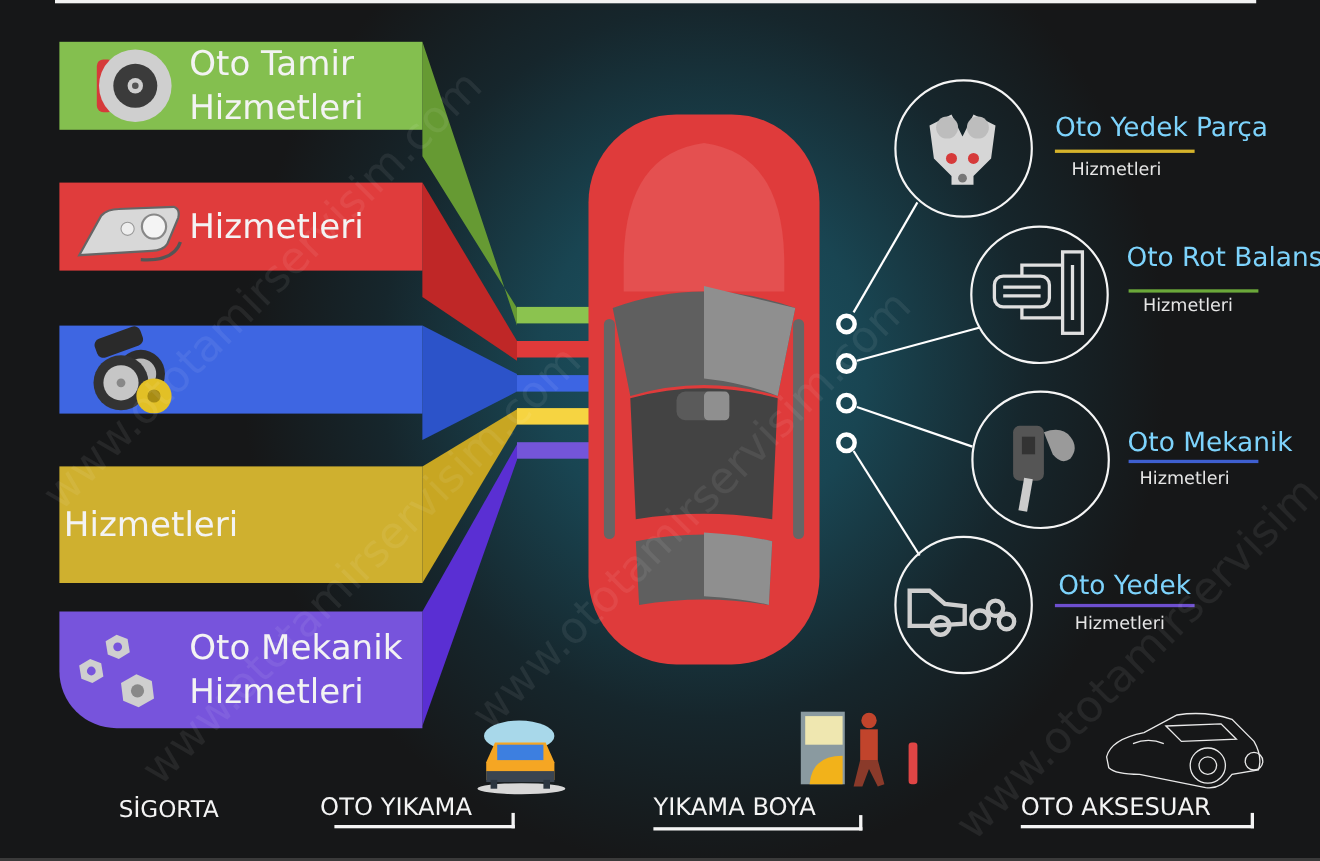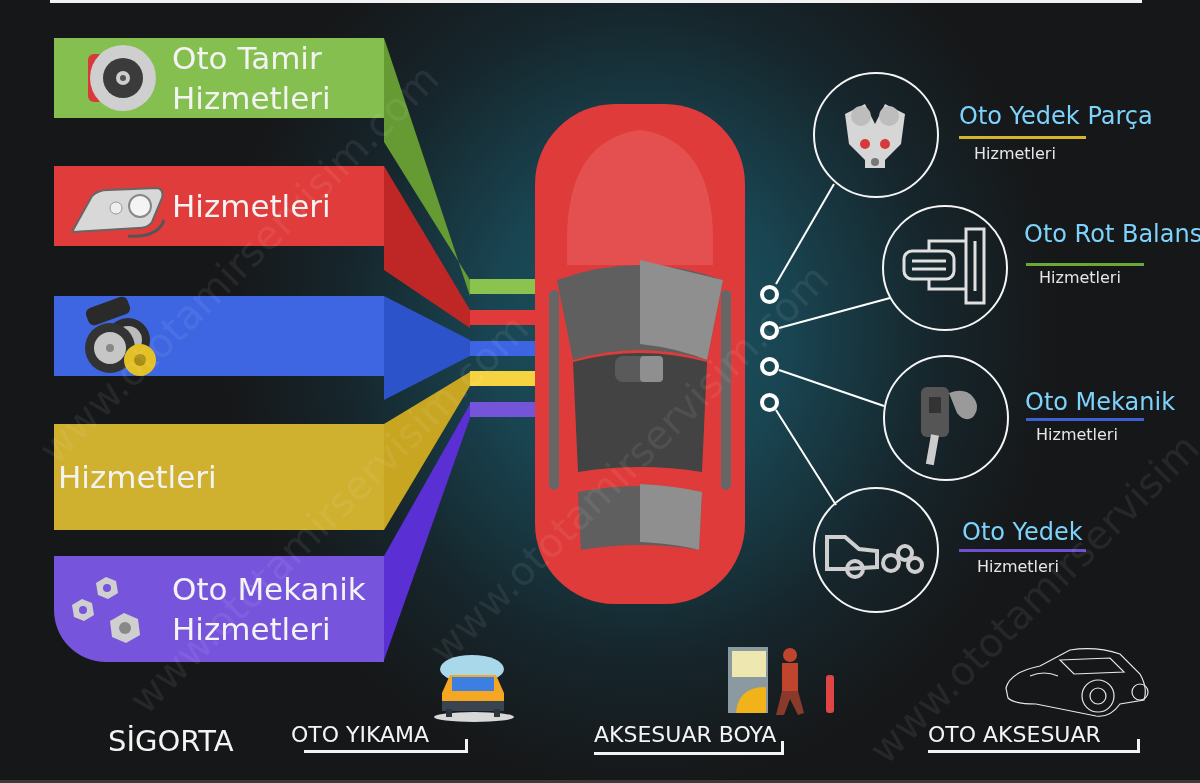--- a/index.html
+++ b/index.html
@@ -183,21 +183,21 @@
       <circle cx="40" cy="80" r="8"></circle>
       <circle cx="76" cy="74" r="8"></circle>
       <circle cx="90" cy="64" r="7"></circle>
       <circle cx="100" cy="76" r="7"></circle>
     </svg>
 </div>
 <div class="svc-title" style="left:962px;top:518px">Oto Yedek</div>
 <div class="uline" style="left:959px;top:549px;width:127px;background:#6e4fd0"></div>
 <div class="svc-sub" style="left:977px;top:557px">Hizmetleri</div>
 
-<div class="bottom-label" style="left:108px;top:724px;font-size:29px">SİGORTA</div>
+<div class="bottom-label" style="left:108px;top:724px;font-size:21px">SİGORTA</div>
 
 <svg style="position:absolute;left:426px;top:645px" width="96" height="80">
   <ellipse cx="46" cy="24" rx="32" ry="14" fill="#a8d8ea"></ellipse>
   <ellipse cx="48" cy="72" rx="40" ry="5" fill="#d8d8d8"></ellipse>
   <path d="M16,48 L24,30 L70,30 L78,48 L78,64 L16,64 Z" fill="#f5a623"></path>
   <rect x="26" y="32" width="42" height="14" fill="#3d7fe0"></rect>
   <rect x="16" y="56" width="62" height="10" fill="#3a4450"></rect>
   <rect x="20" y="64" width="6" height="8" fill="#2b3540"></rect>
   <rect x="68" y="64" width="6" height="8" fill="#2b3540"></rect>
 </svg>
@@ -206,21 +206,21 @@
 
 <svg style="position:absolute;left:722px;top:643px" width="130" height="76">
   <rect x="6" y="4" width="40" height="66" fill="#8a9aa0"></rect>
   <rect x="10" y="8" width="34" height="26" fill="#efe7b0"></rect>
   <path d="M14,70 Q16,44 44,44 L44,70 Z" fill="#f2b21a"></path>
   <circle cx="68" cy="12" r="7" fill="#c1442c"></circle>
   <rect x="60" y="20" width="16" height="28" fill="#c1442c"></rect>
   <path d="M60,48 L54,72 L62,72 L68,56 L76,72 L82,70 L76,48 Z" fill="#8a3a2a"></path>
   <rect x="104" y="32" width="8" height="38" rx="3" fill="#e04545"></rect>
 </svg>
-<div class="bottom-label" style="left:594px">AKSESUAR BOYA</div>
+<div class="bottom-label" style="left:594px">YIKAMA BOYA</div>
 <div class="bracket" style="left:594px;top:741px;width:190px"></div>
 
 <svg style="position:absolute;left:1000px;top:644px" width="150" height="76" fill="none" stroke="#e8e8e8" stroke-width="1.2">
   <path d="M6,44 Q10,28 40,22 L70,6 Q96,2 120,10 L140,30 Q148,44 144,56 L120,60 Q110,74 96,72 L36,60 Q14,60 8,54 Z"></path>
   <circle cx="98" cy="52" r="16"></circle>
     <circle cx="98" cy="52" r="8"></circle>
   <circle cx="140" cy="48" r="8"></circle>
   <path d="M30,32 Q44,26 58,32"></path>
   <path d="M60,16 L110,14 L124,28 L74,30 Z"></path>
 </svg>

